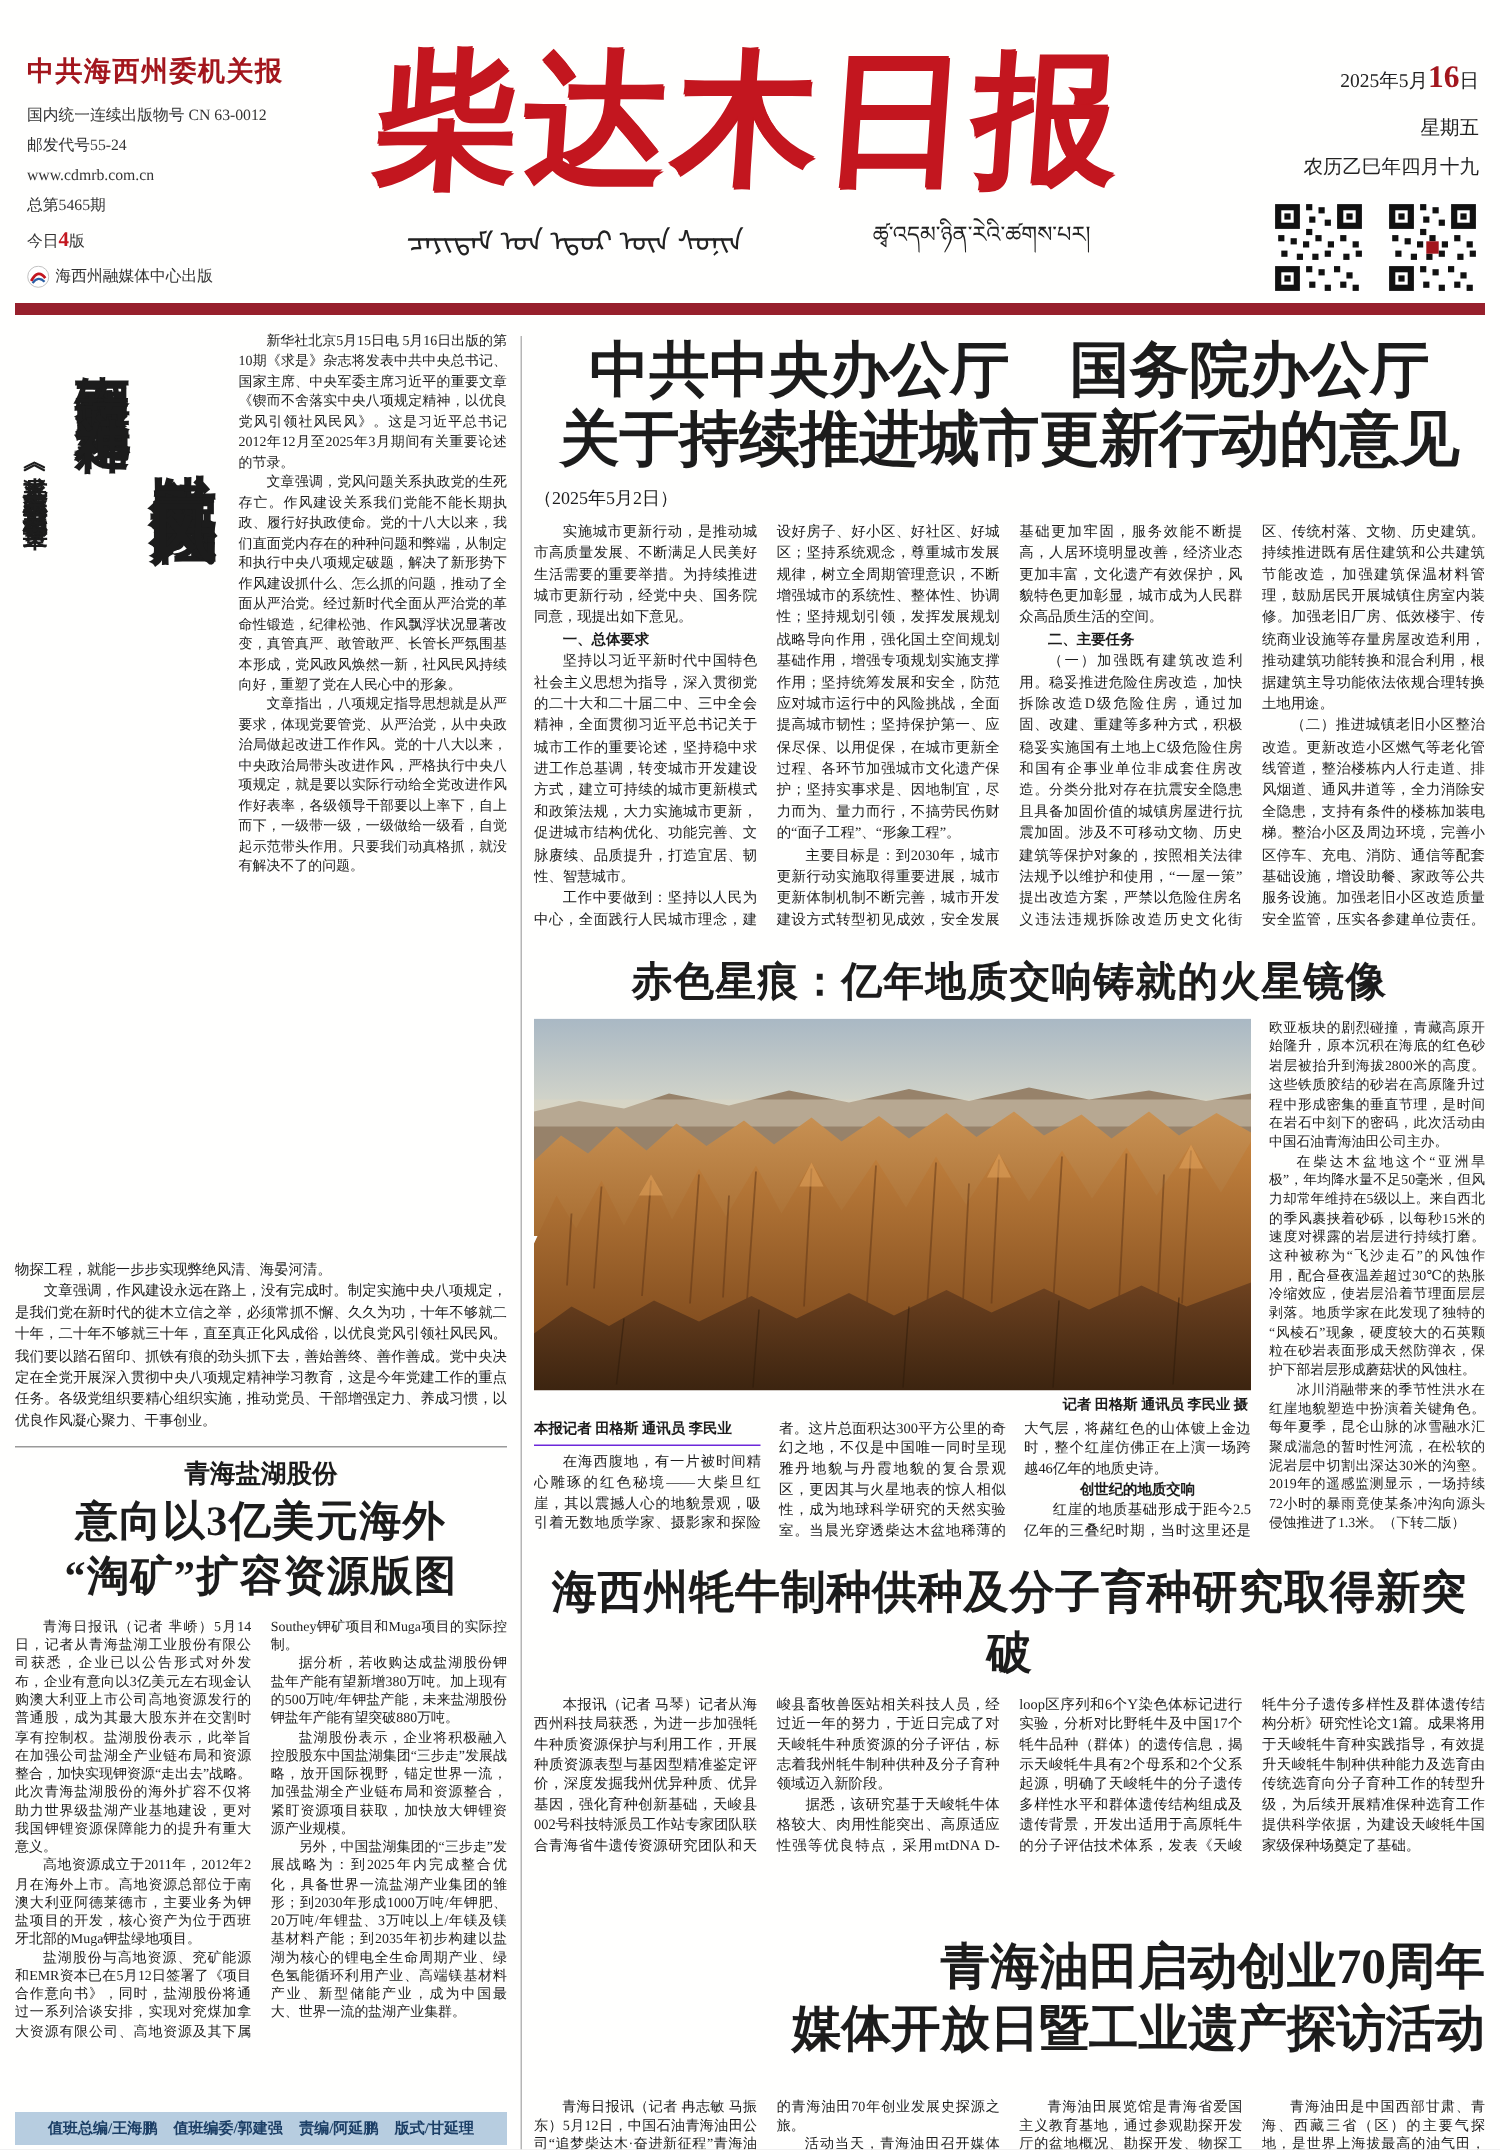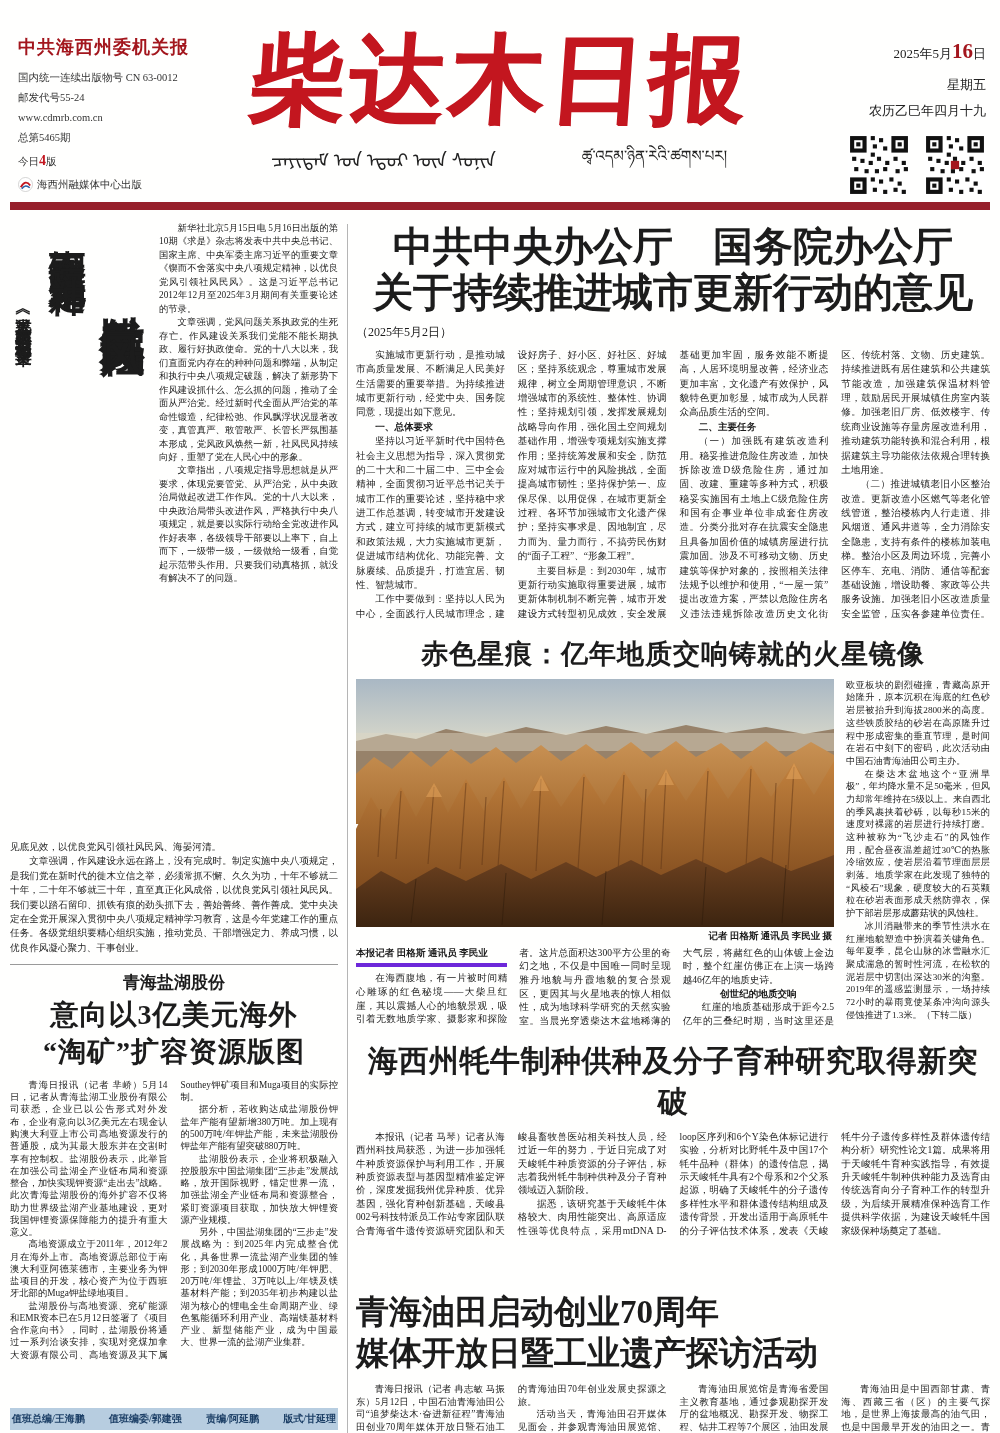--- a/index.html
+++ b/index.html
@@ -37,49 +37,49 @@
   .qiushi-body{flex:1;padding-left:7px;font-size:9.3px;line-height:1.45;text-align:justify;overflow:hidden;}
   .qiushi-bottom{font-size:9.6px;line-height:1.5;text-align:justify;margin-top:4px;overflow:hidden;max-height:122px;}
   .section-rule{border:none;border-top:1px solid #9a9a9a;margin:9px 0 6px 0;}
   
   .sl-kicker{text-align:center;font-size:17px;font-weight:bold;margin:4px 0 3px;}
   .sl-head{text-align:center;font-size:28px;font-weight:900;line-height:1.3;letter-spacing:1px;}
   .sl-body{column-count:2;column-gap:13px;font-size:9.3px;line-height:1.32;text-align:justify;
            margin-top:9px;height:322px;overflow:hidden;}
   
   .footer-bar{margin-top:7px;background:#b7cde0;color:#1c3f66;font-size:10px;font-weight:bold;
-              display:flex;justify-content:space-between;align-items:center;padding:4px 2px;}
+              display:flex;justify-content:space-between;align-items:center;padding:4px 22px;}
   
   .urban-head{text-align:center;font-size:40px;font-weight:900;line-height:1.16;margin-top:2px;letter-spacing:0;}
   .urban-date{text-align:left;font-size:12px;margin:7px 0 7px;}
   .urban-body{column-count:4;column-gap:13px;font-size:9.6px;line-height:1.5;text-align:justify;
               height:278px;overflow:hidden;}
   
   .mars-head{text-align:center;font-size:27px;font-weight:900;margin:10px 0 7px;letter-spacing:1px;}
   .mars-flex{display:flex;gap:12px;height:350px;overflow:hidden;}
   .mars-left{width:478px;flex:none;}
   .photo{width:478px;height:248px;display:block;}
   .photo-credit{text-align:right;font-size:9.5px;margin:3px 2px 3px 0;font-weight:bold;}
   .mars-cols{column-count:3;column-gap:12px;font-size:9.6px;line-height:1.42;text-align:justify;
              height:84px;overflow:hidden;}
   .mars-right{flex:1;font-size:9.2px;line-height:1.38;text-align:justify;overflow:hidden;}
   
   .yak-head{text-align:center;font-size:30px;font-weight:900;margin:12px 0 7px;letter-spacing:0.5px;}
   .yak-body{column-count:4;column-gap:13px;font-size:9.6px;line-height:1.4;text-align:justify;
             height:150px;overflow:hidden;}
   
-  .oil-head{text-align:left;font-size:33px;font-weight:900;line-height:1.26;margin:12px 0 8px;}
+  .oil-head{text-align:right;font-size:33px;font-weight:900;line-height:1.26;margin:12px 0 24px;}
   .oil-body{column-count:4;column-gap:13px;font-size:9.4px;line-height:1.34;text-align:justify;
             height:124px;overflow:hidden;}
   
   p{margin:0;text-indent:2em;}
   p.sub{font-weight:bold;}
   p.center{text-align:center;text-indent:0;font-weight:bold;}
   p.noindent{text-indent:0;}
-  p.byline{text-indent:0;font-weight:bold;border-bottom:4px solid #6d28d9;padding-bottom:4px;margin-bottom:4px;}
+  p.byline{text-indent:0;font-weight:bold;border-bottom:1px solid #6d28d9;padding-bottom:4px;margin-bottom:4px;}
 </style>
 </head>
 <body>
 
 <div class="page">
 
   <header class="masthead">
     <div class="mast-left">
       <div class="org-line">中共海西州委机关报</div>
       <div>国内统一连续出版物号 CN 63-0012</div>
@@ -136,21 +136,21 @@
           <div class="v-kicker">《求是》杂志发表习近平总书记重要文章</div>
           <div class="v-head1">锲而不舍落实中央八项规定精神，</div>
           <div class="v-head2">以优良党风引领社风民风</div>
           <div class="qiushi-body">
               <p>新华社北京5月15日电 5月16日出版的第10期《求是》杂志将发表中共中央总书记、国家主席、中央军委主席习近平的重要文章《锲而不舍落实中央八项规定精神，以优良党风引领社风民风》。这是习近平总书记2012年12月至2025年3月期间有关重要论述的节录。</p>
               <p>文章强调，党风问题关系执政党的生死存亡。作风建设关系我们党能不能长期执政、履行好执政使命。党的十八大以来，我们直面党内存在的种种问题和弊端，从制定和执行中央八项规定破题，解决了新形势下作风建设抓什么、怎么抓的问题，推动了全面从严治党。经过新时代全面从严治党的革命性锻造，纪律松弛、作风飘浮状况显著改变，真管真严、敢管敢严、长管长严氛围基本形成，党风政风焕然一新，社风民风持续向好，重塑了党在人民心中的形象。</p>
               <p>文章指出，八项规定指导思想就是从严要求，体现党要管党、从严治党，从中央政治局做起改进工作作风。党的十八大以来，中央政治局带头改进作风，严格执行中央八项规定，就是要以实际行动给全党改进作风作好表率，各级领导干部要以上率下，自上而下，一级带一级，一级做给一级看，自觉起示范带头作用。只要我们动真格抓，就没有解决不了的问题。</p>
             </div>
         </div>
         <div class="qiushi-bottom">
-            <p class="noindent">见底见效，以优良党风引领社风民风、海晏河清。</p>
+            <p class="noindent">物探工程，就能一步步实现弊绝风清、海晏河清。</p>
             <p>文章强调，作风建设永远在路上，没有完成时。制定实施中央八项规定，是我们党在新时代的徙木立信之举，必须常抓不懈、久久为功，十年不够就二十年，二十年不够就三十年，直至真正化风成俗，以优良党风引领社风民风。我们要以踏石留印、抓铁有痕的劲头抓下去，善始善终、善作善成。党中央决定在全党开展深入贯彻中央八项规定精神学习教育，这是今年党建工作的重点任务。各级党组织要精心组织实施，推动党员、干部增强定力、养成习惯，以优良作风凝心聚力、干事创业。</p>
           </div>
       </section>
 
       <hr class="section-rule">
 
       <section>
         <div class="sl-kicker">青海盐湖股份</div>
         <div class="sl-head">
           <div>意向以3亿美元海外</div>

